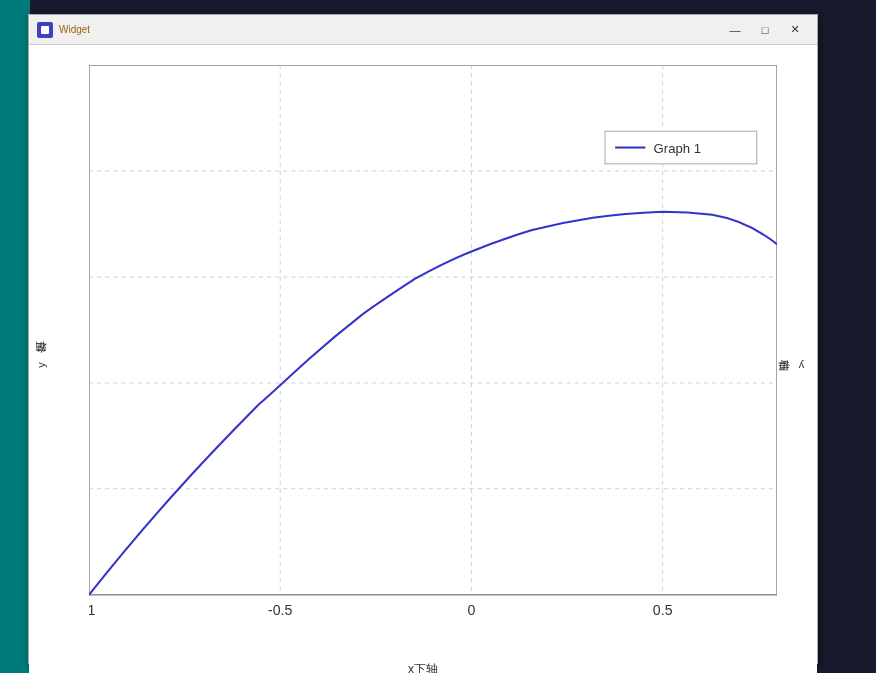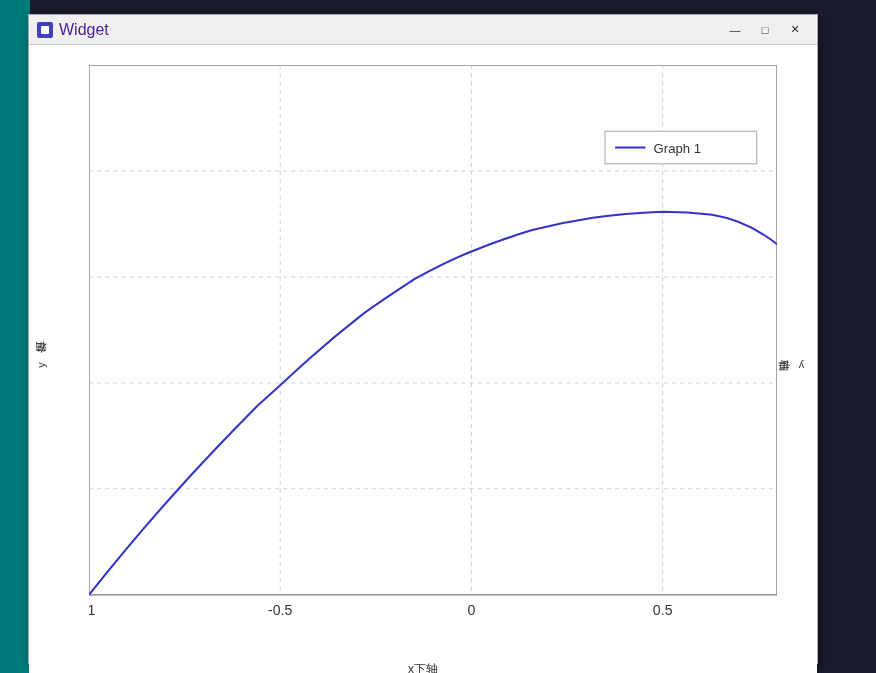--- a/index.html
+++ b/index.html
@@ -70,22 +70,22 @@
     .title-bar-icon::before {
       content: '';
       width: 8px;
       height: 8px;
       background: #ffffff;
       border-radius: 1px;
     }
 
     .title-text {
       flex: 1;
-      font-size: 16px;
-      color: #4c1d95;
+      font-size: 10px;
+      color: #a16207;
       font-weight: normal;
     }
 
     .window-controls {
       display: flex;
       gap: 2px;
     }
 
     .win-btn {
       width: 28px;

